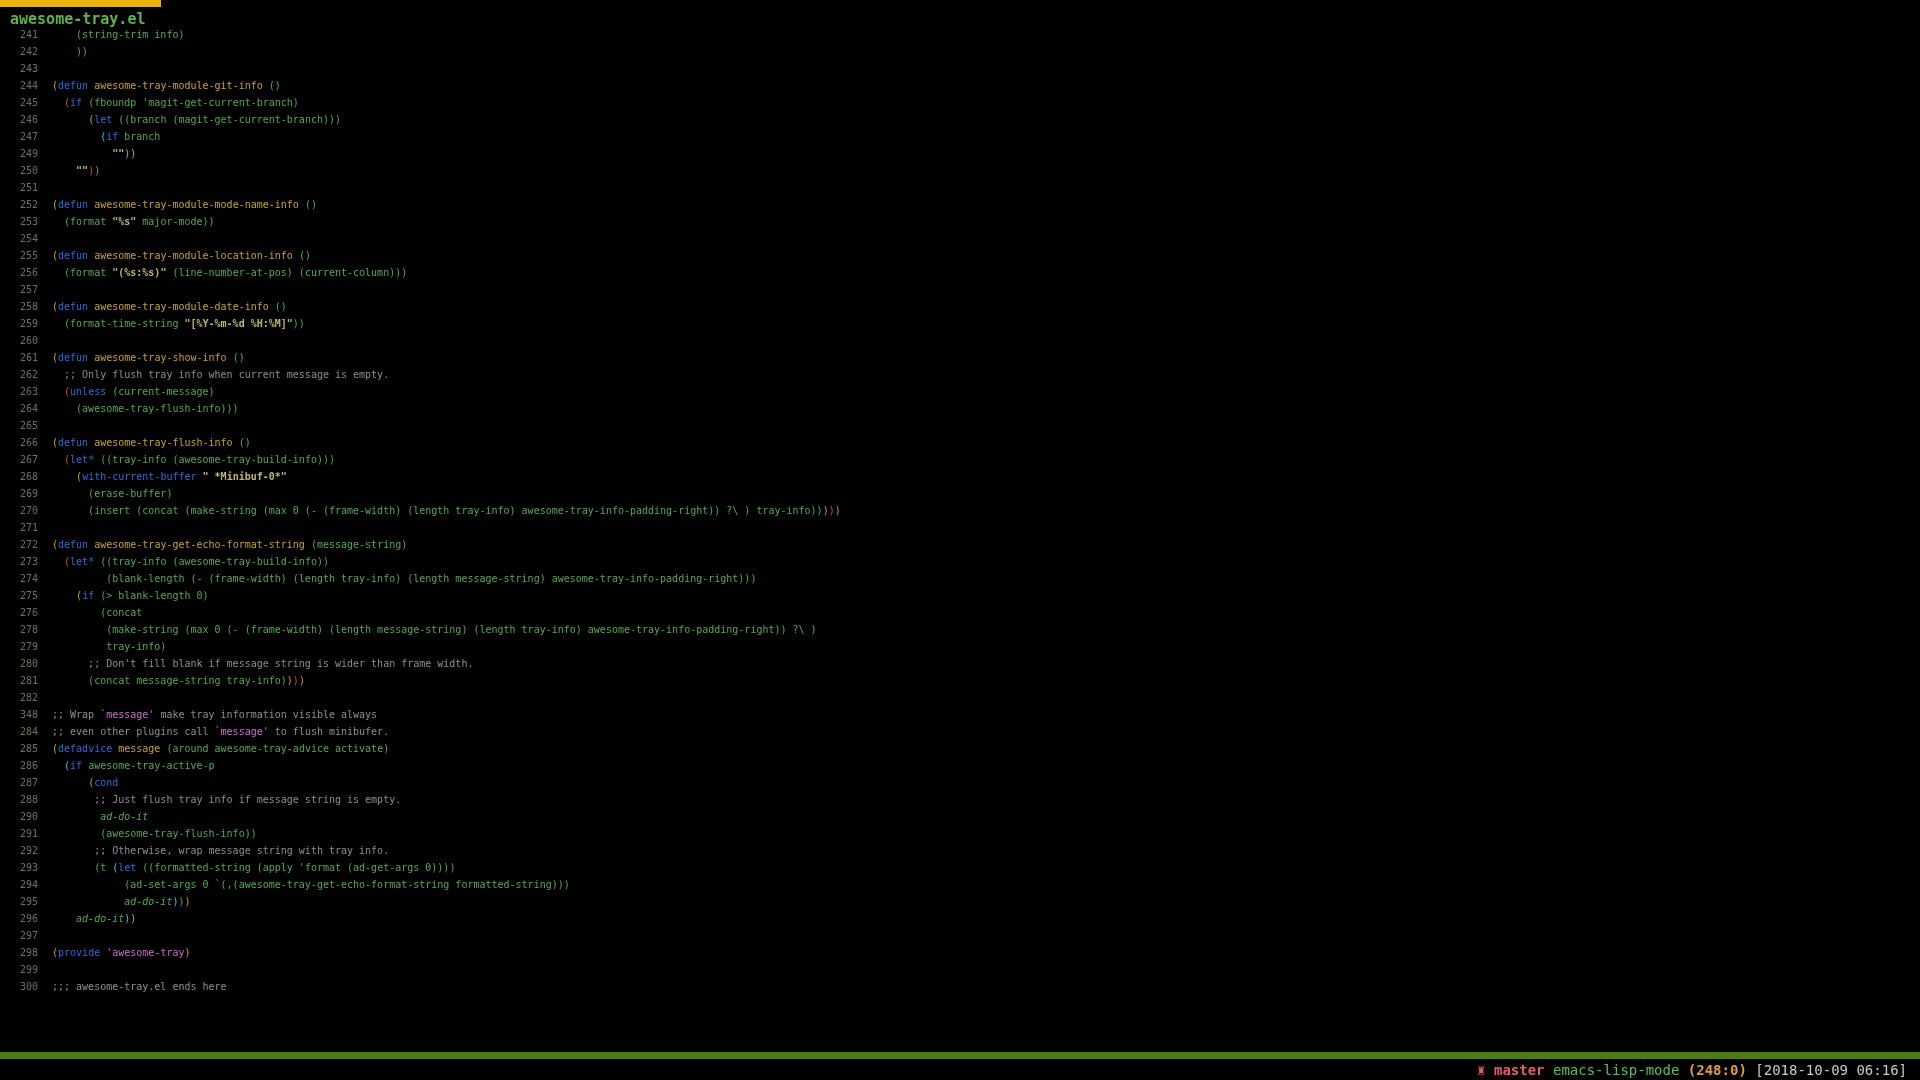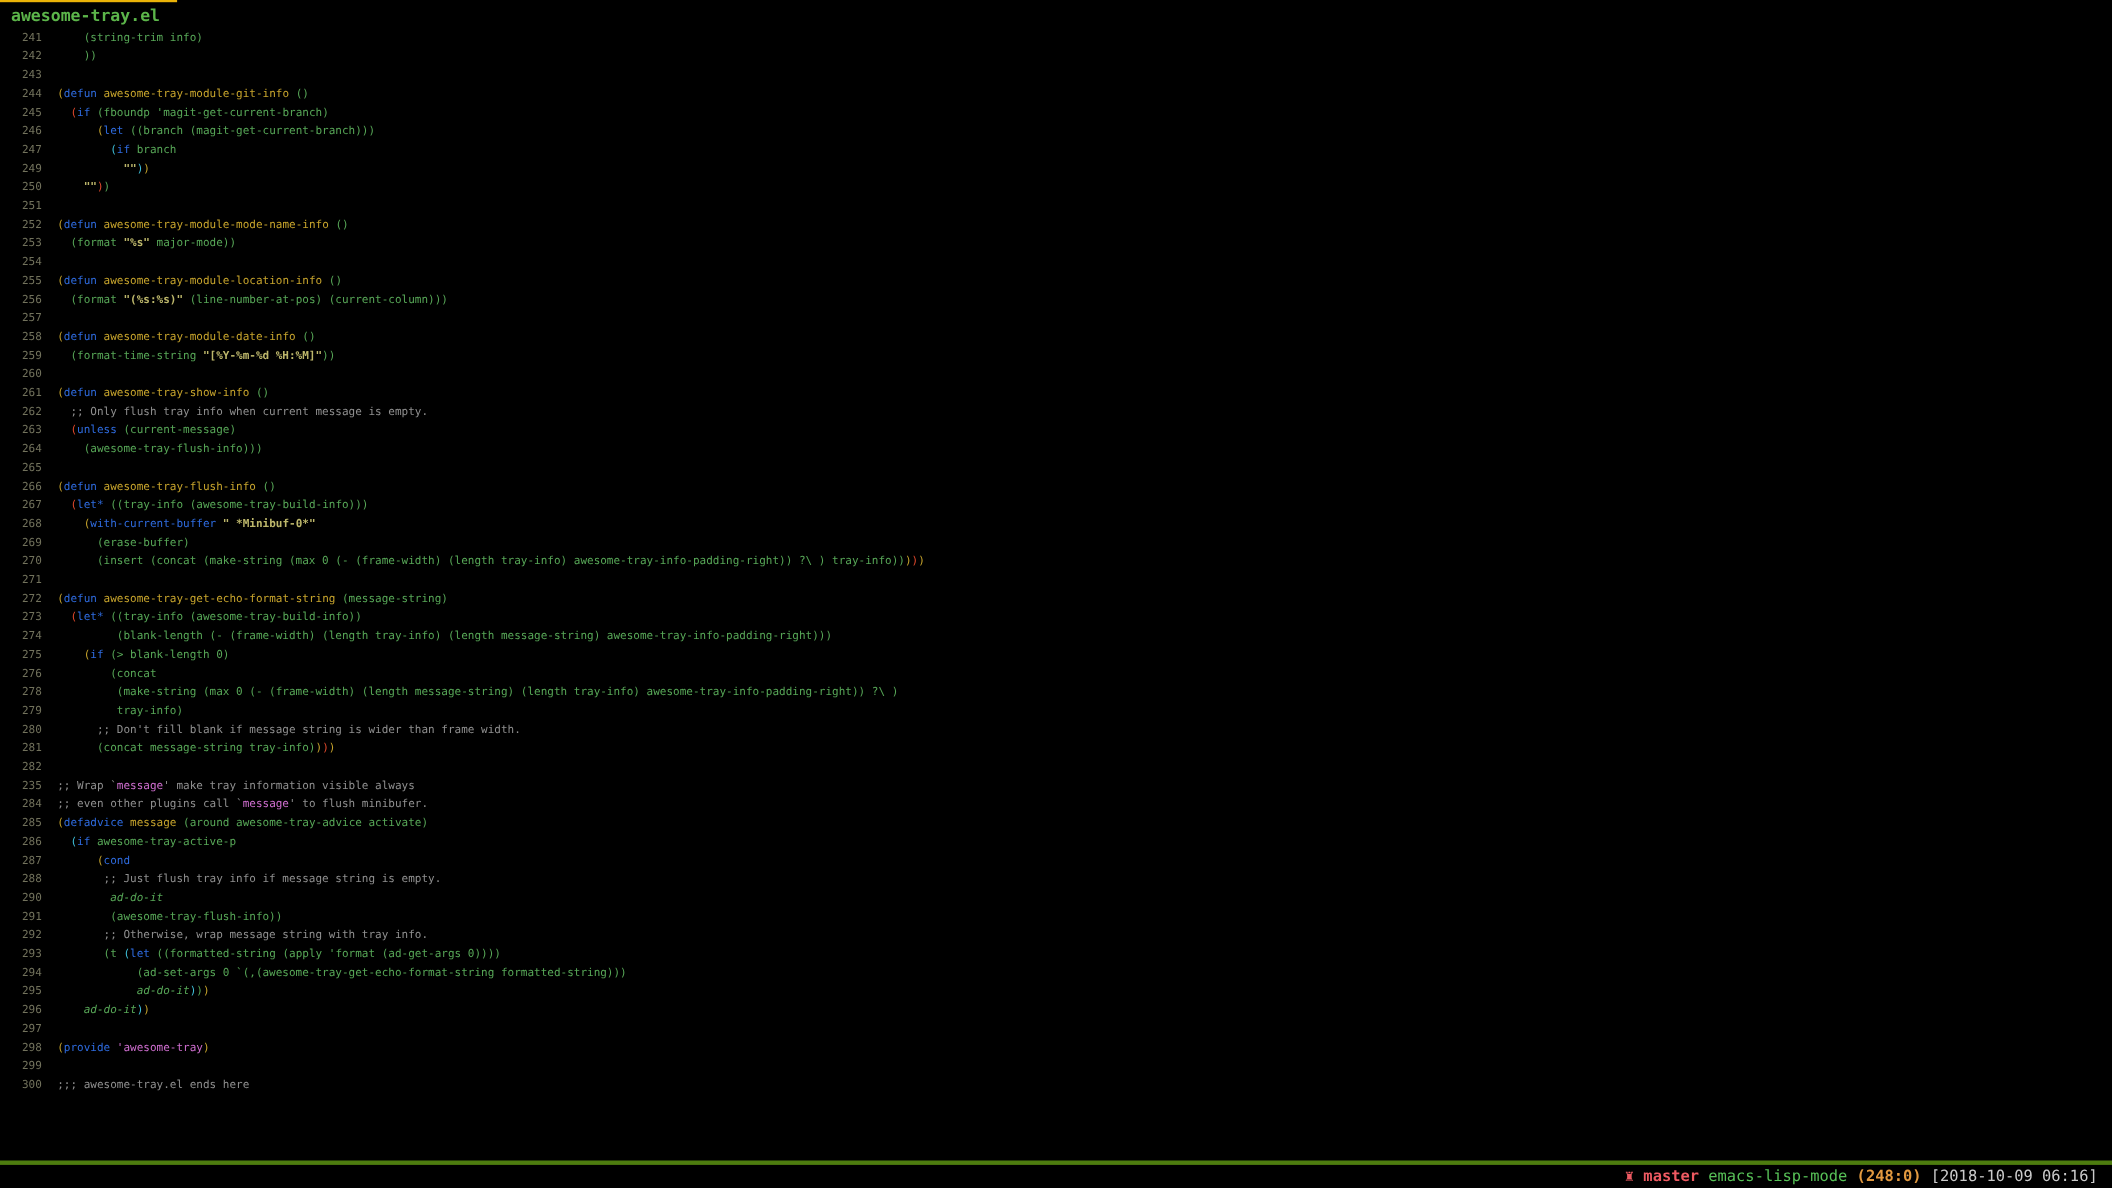--- a/index.html
+++ b/index.html
@@ -1,20 +1,20 @@
 <!DOCTYPE html>
 <html><head>
 <meta charset="utf-8">
 <style>
   html,body{margin:0;padding:0;background:#000;}
   #frame{position:relative;width:1920px;height:1080px;background:#000;overflow:hidden;
          font-family:"DejaVu Sans Mono","Liberation Mono",monospace;}
   
   #header{height:26px;}
-  .tab{display:inline-block;border-top:2px solid #eab308;padding:3px 16px 3px 10px;
+  .tab{display:inline-block;border-top:7px solid #eab308;padding:3px 16px 3px 10px;
        color:#5cb54a;font-size:15px;font-weight:bold;line-height:18px;}
   
   #code{position:absolute;top:26px;left:0;right:0;}
   .line{display:flex;height:17px;font-size:10px;line-height:17px;position:relative;}
   .ln{flex:0 0 38px;text-align:right;padding-right:14px;color:#72725c;white-space:pre;}
   .src{white-space:pre;}
   .line.hl{background:#2a2c2d;}
   .line.hl .ln{color:#e6e6e6;font-weight:bold;}
   .cursor{position:absolute;left:53px;top:1px;bottom:1px;width:3px;background:#ff3430;}
   
@@ -22,21 +22,21 @@
   .kw{color:#2e6bdf;}
   .fn{color:#c7a42c;font-weight:normal;}
   .str{color:#bdb76b;font-weight:bold;}
   .cm{color:#8f8f8f;}
   .mg{color:#cf6ecf;}
   .p1{color:#c7a42c;}
   .p2{color:#e2492c;}
   .p3{color:#3fc0da;}
   .it{color:#57a757;font-style:italic;}
   
-  #echo{position:absolute;left:0;right:0;bottom:0;height:21px;border-top:4px solid #4d7c0f;
+  #echo{position:absolute;left:0;right:0;bottom:0;height:21px;border-top:7px solid #4d7c0f;
         display:flex;justify-content:flex-end;align-items:center;padding-right:13px;
         font-size:14px;}
   .tr-red{color:#ee5a62;font-weight:bold;white-space:pre;}
   .tr-green{color:#57c157;white-space:pre;}
   .tr-orange{color:#e29a40;font-weight:bold;white-space:pre;}
   .tr-gray{color:#cacaca;white-space:pre;}
 </style>
 </head>
 <body>
 
@@ -200,21 +200,21 @@
       </div>
       <div class="line">
         <span class="ln">281</span>
         <span class="src"><span class="g">      (concat message-string tray-info)</span><span class="p1">)</span><span class="p2">)</span><span class="p1">)</span></span>
       </div>
       <div class="line">
         <span class="ln">282</span>
         <span class="src"></span>
       </div>
       <div class="line">
-        <span class="ln">235</span>
+        <span class="ln">348</span>
         <span class="src"><span class="cm">;; Wrap `</span><span class="mg">message</span><span class="cm">' make tray information visible always</span></span>
       </div>
       <div class="line">
         <span class="ln">284</span>
         <span class="src"><span class="cm">;; even other plugins call `</span><span class="mg">message</span><span class="cm">' to flush minibufer.</span></span>
       </div>
       <div class="line">
         <span class="ln">285</span>
         <span class="src"><span class="p1">(</span><span class="kw">defadvice</span><span class="g"> </span><span class="fn">message</span><span class="g"> (around awesome-tray-advice activate)</span></span>
       </div>

